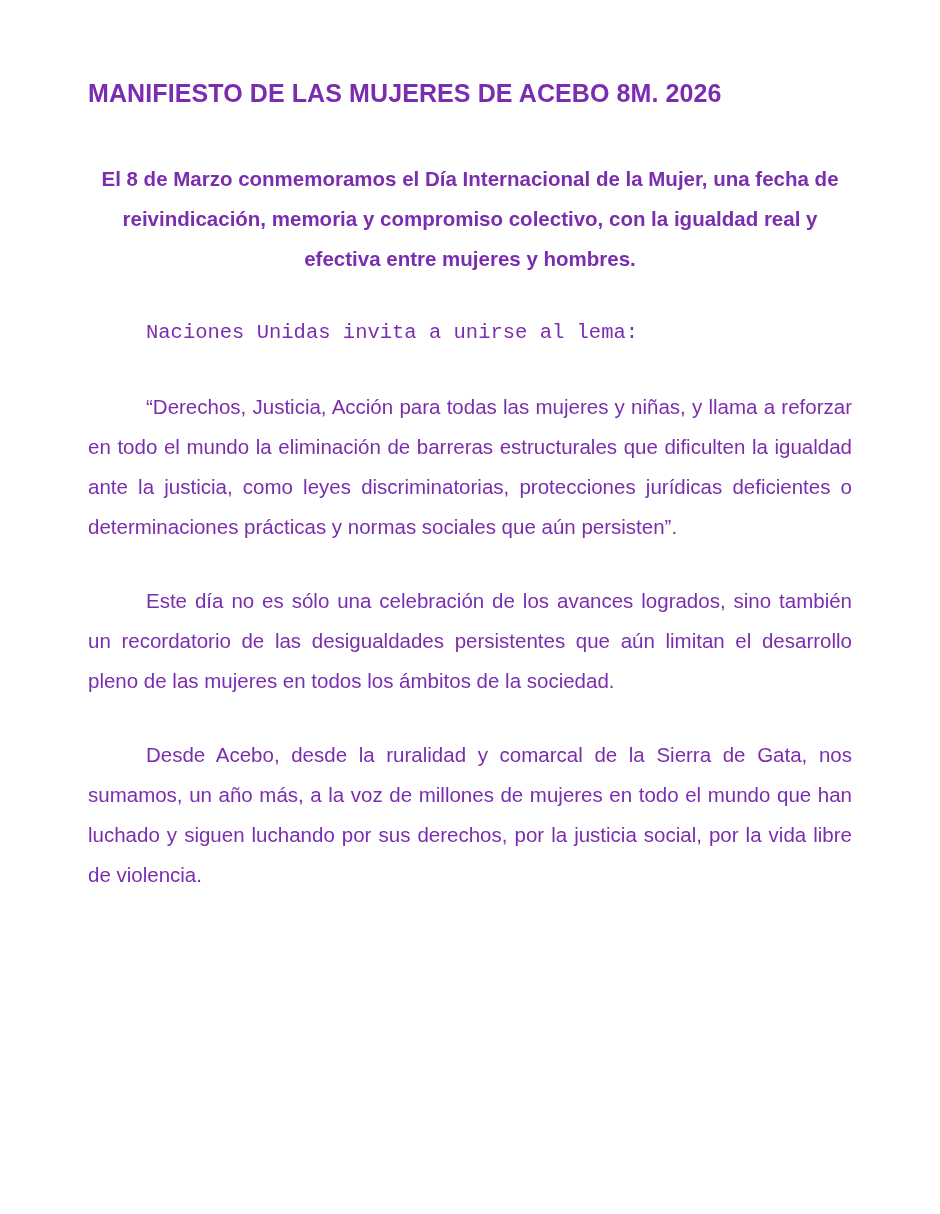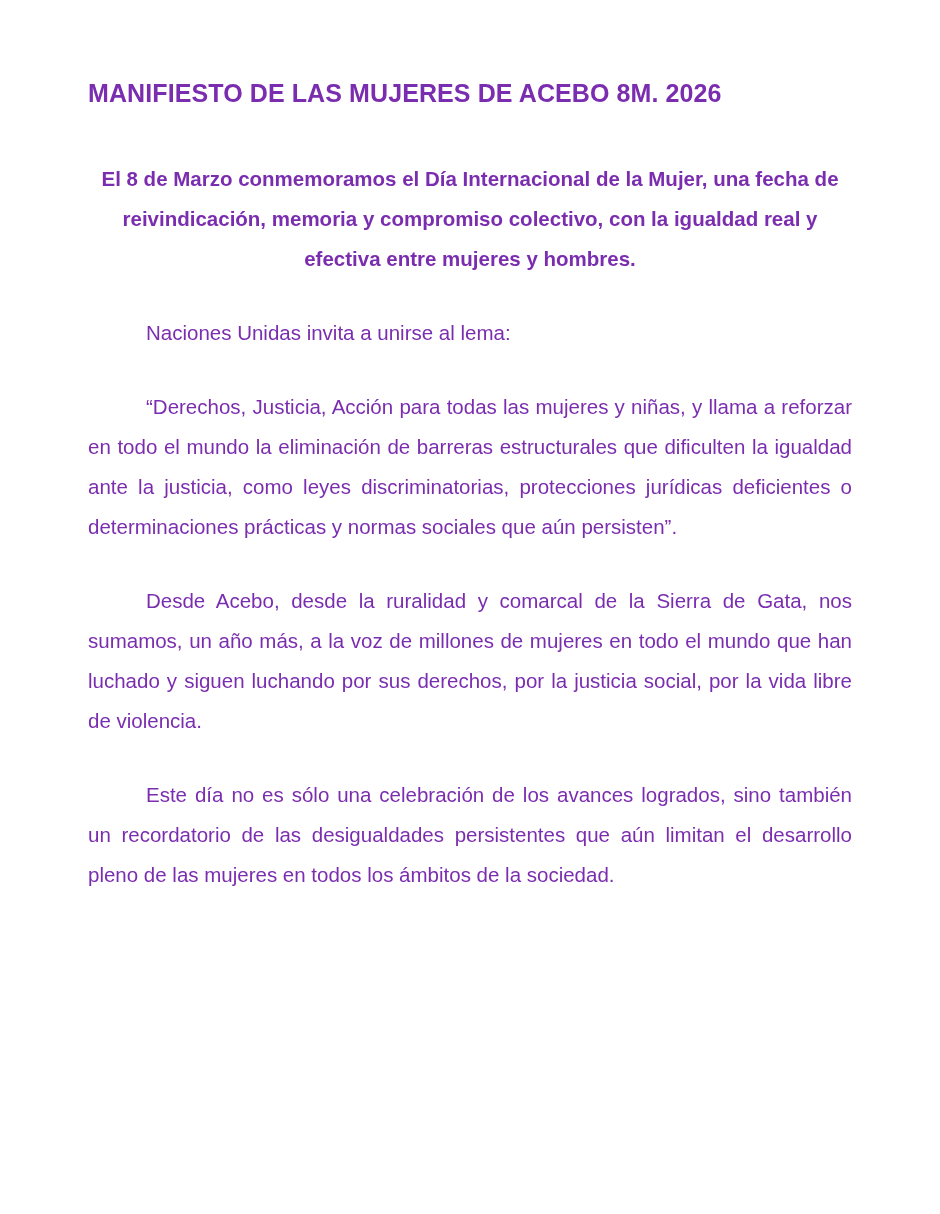--- a/index.html
+++ b/index.html
@@ -44,32 +44,33 @@
     font-weight: normal;
     color: #7B2DAF;
     line-height: 1.95;
     margin: 34px 0 0 0;
     text-align: justify;
     text-indent: 58px;
     max-width: 772px;
   }
   .para.no-justify {
     text-align: left;
+    font-family: Liberation Mono, monospace;
   }
 </style>
 </head>
 <body>
 
 <div class="page">
 
   <h1 class="doc-title">MANIFIESTO DE LAS MUJERES  DE ACEBO 8M. 2026</h1>
 
   <p class="lead">El 8 de Marzo conmemoramos el Día Internacional de la Mujer, una fecha de reivindicación, memoria y compromiso colectivo, con la igualdad real y efectiva entre mujeres y hombres.</p>
 
   <p class="para no-justify">Naciones Unidas invita a unirse al lema:</p>
 
   <p class="para">“Derechos, Justicia, Acción para todas las mujeres y niñas, y llama a reforzar en todo el mundo la eliminación de barreras estructurales que dificulten la igualdad ante la justicia, como leyes discriminatorias, protecciones jurídicas deficientes o determinaciones prácticas y normas sociales que aún persisten”.</p>
 
+  <p class="para">Este día no es sólo una celebración de los avances logrados, sino también un recordatorio de las desigualdades persistentes que aún limitan el desarrollo pleno de las mujeres en todos los ámbitos de la sociedad.</p>
+
   <p class="para">Desde Acebo, desde la ruralidad y comarcal de la Sierra de Gata, nos sumamos, un año más, a la voz de millones de mujeres en todo el mundo que han luchado y siguen luchando por sus derechos, por la justicia social, por la vida libre de violencia.</p>
-
-  <p class="para">Este día no es sólo una celebración de los avances logrados, sino también un recordatorio de las desigualdades persistentes que aún limitan el desarrollo pleno de las mujeres en todos los ámbitos de la sociedad.</p>
 
 </div>
 
 </body></html>

